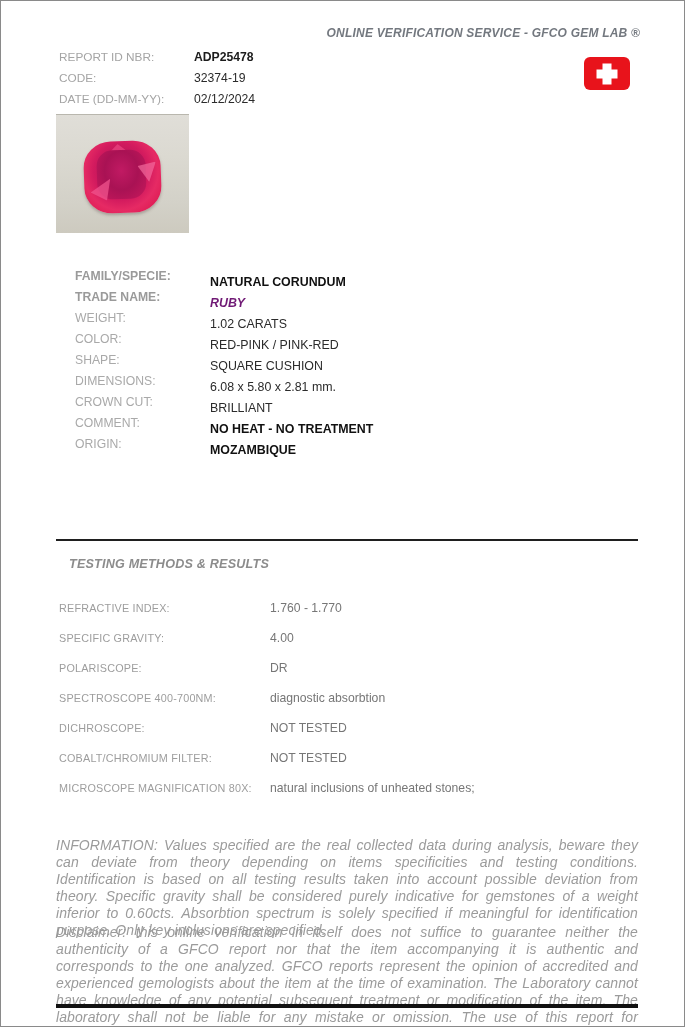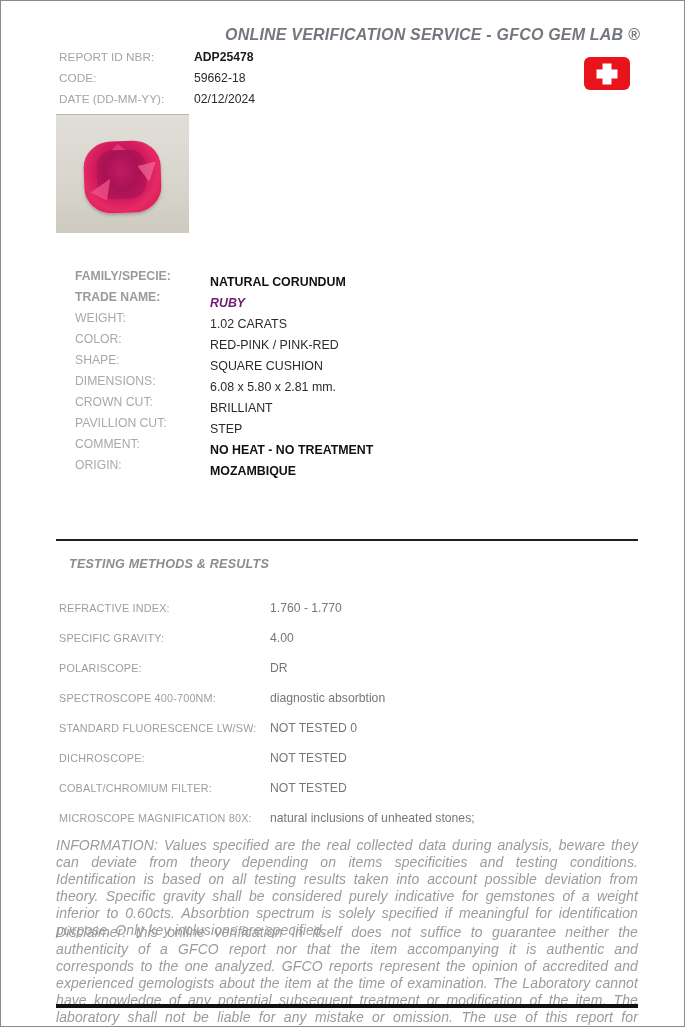--- a/index.html
+++ b/index.html
@@ -9,21 +9,21 @@
     box-sizing:border-box;
     background:#ffffff;
     border:1px solid #8a8a8a;
     font-family:"Liberation Sans", sans-serif;
     overflow:hidden;
   }
 
   
   .service-title {
     position:absolute; top:25px; right:44px;
-    font-size:16px; font-weight:bold; font-style:italic;
+    font-size:12px; font-weight:bold; font-style:italic;
     color:#73787f; letter-spacing:0.2px;
   }
   .report-fields { position:absolute; left:58px; top:45px; }
   .hdr-row { display:flex; height:21px; align-items:center; }
   .hdr-label { width:135px; font-size:11.8px; color:#a4a4a4; }
   .hdr-value { font-size:12.2px; color:#2a2a2a; }
   .hdr-value.bold { font-weight:bold; color:#1c1c1c;text-align:right; }
 
   .flag {
     position:absolute; left:583px; top:56px;
@@ -125,21 +125,21 @@
 
   <div class="service-title">ONLINE VERIFICATION SERVICE - GFCO GEM LAB ®</div>
 
   <div class="report-fields">
     <div class="hdr-row">
       <span class="hdr-label">REPORT ID NBR:</span>
       <span class="hdr-value bold">ADP25478</span>
     </div>
     <div class="hdr-row">
       <span class="hdr-label">CODE:</span>
-      <span class="hdr-value">59662-18</span>
+      <span class="hdr-value">32374-19</span>
     </div>
     <div class="hdr-row">
       <span class="hdr-label">DATE (DD-MM-YY):</span>
       <span class="hdr-value">02/12/2024</span>
     </div>
   </div>
 
   <div class="flag">
     <div class="cross-v"></div>
     <div class="cross-h"></div>
@@ -177,24 +177,20 @@
     </div>
     <div class="prop-row">
       <span class="prop-label">DIMENSIONS:</span>
       <span class="prop-value">6.08 x 5.80 x 2.81 mm.</span>
     </div>
     <div class="prop-row">
       <span class="prop-label">CROWN CUT:</span>
       <span class="prop-value">BRILLIANT</span>
     </div>
     <div class="prop-row">
-      <span class="prop-label">PAVILLION CUT:</span>
-      <span class="prop-value">STEP</span>
-    </div>
-    <div class="prop-row">
       <span class="prop-label">COMMENT:</span>
       <span class="prop-value bold">NO HEAT - NO TREATMENT</span>
     </div>
     <div class="prop-row">
       <span class="prop-label">ORIGIN:</span>
       <span class="prop-value bold">MOZAMBIQUE</span>
     </div>
   </div>
 
   <div class="divider-thin"></div>
@@ -212,24 +208,20 @@
     </div>
     <div class="test-row">
       <span class="test-label">POLARISCOPE:</span>
       <span class="test-value">DR</span>
     </div>
     <div class="test-row">
       <span class="test-label">SPECTROSCOPE 400-700NM:</span>
       <span class="test-value">diagnostic absorbtion</span>
     </div>
     <div class="test-row">
-      <span class="test-label">STANDARD FLUORESCENCE LW/SW:</span>
-      <span class="test-value">NOT TESTED 0</span>
-    </div>
-    <div class="test-row">
       <span class="test-label">DICHROSCOPE:</span>
       <span class="test-value">NOT TESTED</span>
     </div>
     <div class="test-row">
       <span class="test-label">COBALT/CHROMIUM FILTER:</span>
       <span class="test-value">NOT TESTED</span>
     </div>
     <div class="test-row">
       <span class="test-label">MICROSCOPE MAGNIFICATION 80X:</span>
       <span class="test-value">natural inclusions of unheated stones;</span>

